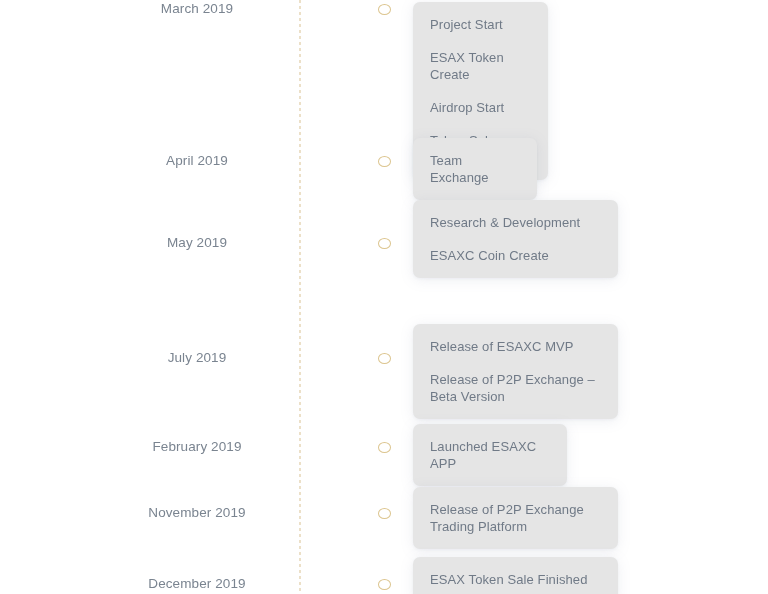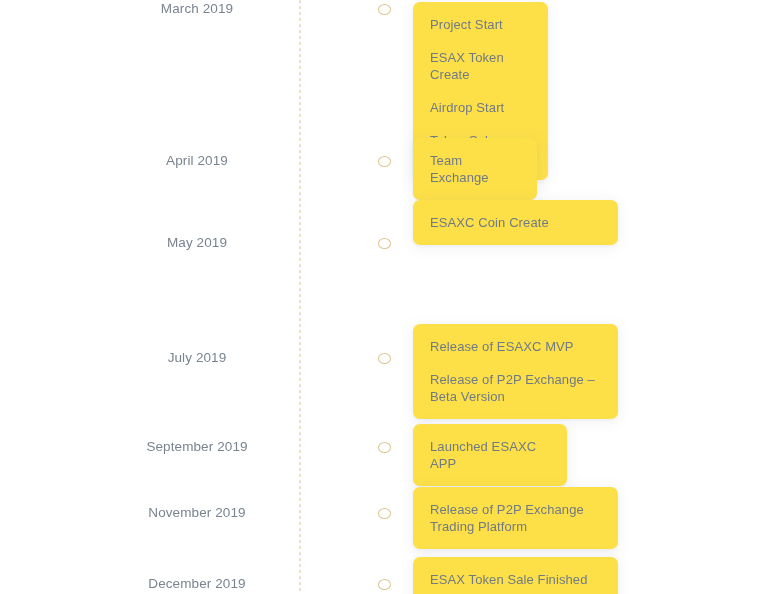--- a/index.html
+++ b/index.html
@@ -67,21 +67,21 @@
     box-sizing: border-box;
     border: 1.6px solid #dcc58f;
     border-radius: 50%;
     background: #ffffff;
   }
 
   .tl-card {
     position: absolute;
     left: 413px;
     box-sizing: border-box;
-    background: #fde047;
+    background: #e5e5e5;
     border-radius: 7px;
     box-shadow: 0 2px 14px rgba(120, 133, 160, 0.13),
                 0 1px 3px rgba(120, 133, 160, 0.07);
     padding: 14px 22px 14px 17px;
   }
 
   .tl-item {
     font-size: 13px;
     line-height: 17px;
     color: #707a87;
@@ -109,29 +109,30 @@
         <p class="tl-item">Token Sale Start</p>
       </div>
       <div class="tl-date" style="top: 152px;">April 2019</div>
       <div class="tl-marker" style="top: 156px;"></div>
       <div class="tl-card" style="top: 138px; width: 124px;">
         <p class="tl-item">Team Exchange</p>
       </div>
       <div class="tl-date" style="top: 234px;">May 2019</div>
       <div class="tl-marker" style="top: 238px;"></div>
       <div class="tl-card" style="top: 200px; width: 205px;">
+        <p class="tl-item">Research &amp; Development</p>
         <p class="tl-item">ESAXC Coin Create</p>
       </div>
       <div class="tl-date" style="top: 349px;">July 2019</div>
       <div class="tl-marker" style="top: 353px;"></div>
       <div class="tl-card" style="top: 324px; width: 205px;">
         <p class="tl-item">Release of ESAXC MVP</p>
         <p class="tl-item">Release of P2P Exchange – Beta Version</p>
       </div>
-      <div class="tl-date" style="top: 438px;">September 2019</div>
+      <div class="tl-date" style="top: 438px;">February 2019</div>
       <div class="tl-marker" style="top: 442px;"></div>
       <div class="tl-card" style="top: 424px; width: 154px;">
         <p class="tl-item">Launched ESAXC APP</p>
       </div>
       <div class="tl-date" style="top: 504px;">November 2019</div>
       <div class="tl-marker" style="top: 508px;"></div>
       <div class="tl-card" style="top: 487px; width: 205px;">
         <p class="tl-item">Release of P2P Exchange Trading Platform</p>
       </div>
       <div class="tl-date" style="top: 575px;">December 2019</div>

